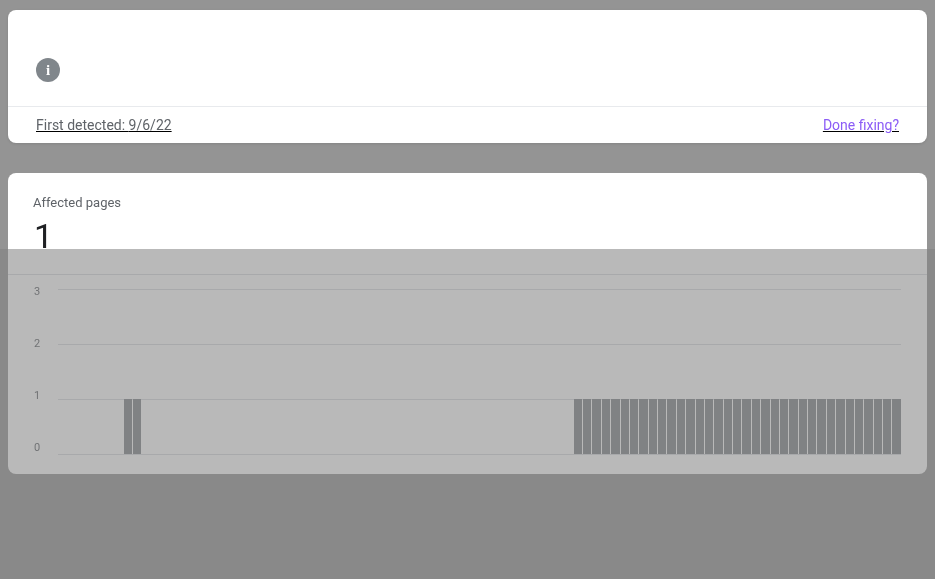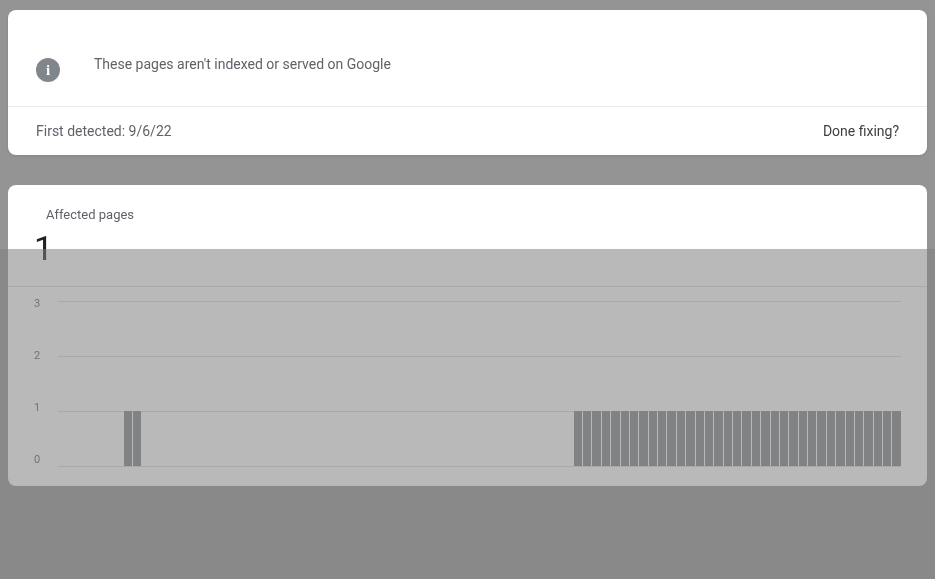--- a/index.html
+++ b/index.html
@@ -62,37 +62,38 @@
     .learn-more {
       font-size: 13px;
       font-weight: 500;
       letter-spacing: 0.8px;
       color: #9aa0a6;
       margin-top: 38px;
       cursor: pointer;
     }
     .card-bottom {
       border-top: 1px solid #e8eaed;
-      padding: 16px 28px;
+      padding: 10px 28px;
       display: flex;
       align-items: center;
       justify-content: space-between;
+      text-decoration: underline;
     }
     .first-detected {
       font-size: 14px;
       color: #5f6368;
     }
     .actions {
       display: flex;
       align-items: center;
       gap: 20px;
     }
     .done-fixing {
       font-size: 14px;
-      color: #404040;
+      color: #8b5cf6;
     }
     .validate-btn {
       background: #3c4043;
       color: #fff;
       border: none;
       padding: 10px 18px;
       font-size: 13px;
       font-weight: 500;
       letter-spacing: 0.6px;
       border-radius: 4px;
@@ -102,21 +103,21 @@
     .chart-card {
       background: #fff;
       margin: 30px 8px 0 8px;
       border-radius: 8px;
       padding: 22px 0 0 0;
       position: relative;
     }
     .chart-label {
       font-size: 13px;
       color: #5f6368;
-      padding-left: 38px;
+      padding-left: 25px;
     }
     .chart-value {
       font-size: 34px;
       color: #202124;
       font-weight: 400;
       padding-left: 26px;
       margin-top: 6px;
       margin-bottom: 18px;
     }
     .chart-area {
@@ -171,21 +172,20 @@
       pointer-events: none;
     }
   </style>
 </head>
 <body>
 
 <div class="card">
   <div class="card-top">
     <div class="info-icon">i</div>
     <div class="title-wrap">
-      <div class="subtitle">These pages aren't indexed or served on Google</div>
     </div>
   </div>
   <div class="card-bottom">
     <div class="first-detected">
       <span>First detected: </span><span>9/6/22</span>
     </div>
     <div class="actions">
       <div class="done-fixing">Done fixing?</div>
     </div>
   </div>

